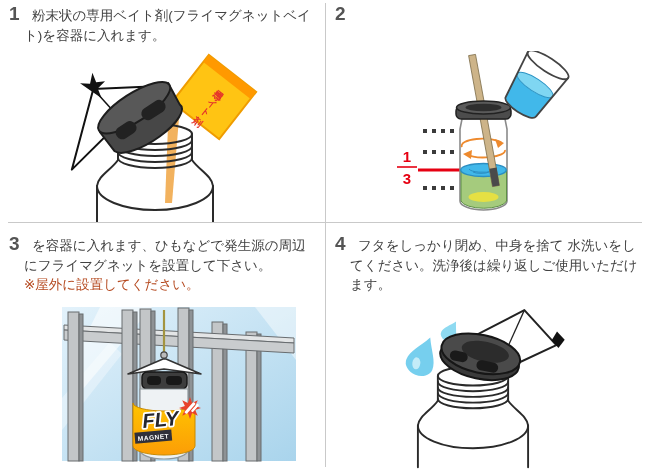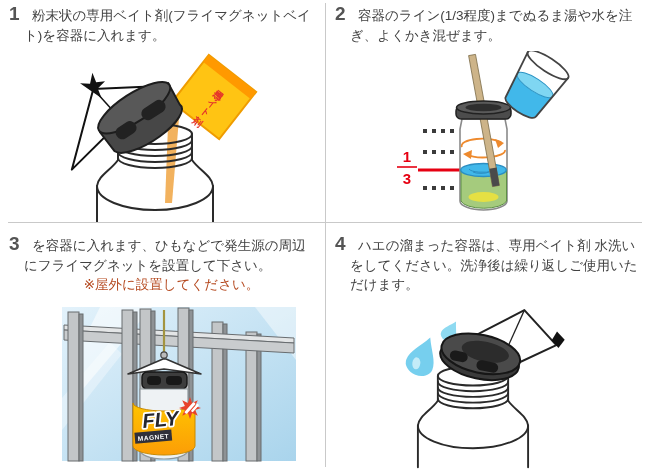--- a/index.html
+++ b/index.html
@@ -15,21 +15,21 @@
   .p3 { left:0;   top:224px; height:247px; }
   .p4 { left:326px; top:224px; height:247px; }
   .head { position:relative; padding:6px 6px 0 24px; }
   .p3 .head, .p4 .head { padding-top:12px; }
   .num {
     position:absolute; left:9px; top:4px;
     font-size:19px; font-weight:bold; color:#545454; line-height:1.1;
   }
   .p3 .num, .p4 .num { top:10px; }
   .txt { margin:0; font-size:13.5px; line-height:1.45; color:#414141; text-indent:8px; }
-  .note { margin:0; font-size:13.5px; line-height:1.45; color:#b5491f;text-align:center; }
+  .note { margin:0; font-size:13.5px; line-height:1.45; color:#b5491f; }
   .illus { position:absolute; left:0; display:block; }
   .p1 .illus, .p2 .illus { top:51px; }
   .p3 .illus { top:78px; }
   .p4 .illus { top:70px; }
 </style>
 </head>
 <body>
 
 <div class="canvas">
   <div class="divider-v"></div>
@@ -80,21 +80,20 @@
       </g>
       <path d="M169,49 L180,55 L172,152 L165,152 Z" fill="#f2b25e"></path>
       <use href="#jar-shape" transform="translate(155,83)"></use>
       <use href="#trap-lid" transform="translate(112,52) rotate(-33)"></use>
     </svg>
   </section>
 
   <section class="panel p2">
     <div class="head">
       <span class="num">2</span>
-      <p class="txt">容器のライン(1/3程度)までぬるま湯や水を注ぎ、よくかき混ぜます。</p>
     </div>
     <svg class="illus" width="325" height="171" viewBox="0 0 325 171">
       <g stroke="#3b3b3b" stroke-width="4" stroke-dasharray="4 5">
         <line x1="97" y1="80" x2="129" y2="80"></line>
         <line x1="97" y1="101" x2="129" y2="101"></line>
         <line x1="97" y1="137" x2="129" y2="137"></line>
       </g>
       <g font-size="15" font-weight="bold" fill="#e60012" text-anchor="middle">
         <text x="81" y="111">1</text>
         <line x1="71" y1="116" x2="91" y2="116" stroke="#e60012" stroke-width="1.6"></line>
@@ -189,21 +188,21 @@
           <rect x="-1.5" y="-7" width="3" height="14" rx="1" fill="#ffffff" transform="rotate(42)"></rect>
           <rect x="-1.2" y="-5" width="2.4" height="10" rx="1" fill="#ffffff" transform="translate(5,0) rotate(42)"></rect>
         </g>
       </g>
     </svg>
   </section>
 
   <section class="panel p4">
     <div class="head">
       <span class="num">4</span>
-      <p class="txt">ハエの溜まった容器は、専用ベイト剤 水洗いをしてください。洗浄後は繰り返しご使用いただけます。</p>
+      <p class="txt">フタをしっかり閉め、中身を捨て 水洗いをしてください。洗浄後は繰り返しご使用いただけます。</p>
     </div>
     <svg class="illus" width="325" height="177" viewBox="0 0 325 177">
       <g>
         <g transform="translate(96,64) rotate(22)">
           <path d="M0,-22 C6,-10 14,-2 14,7 A14,11 0 1 1 -14,7 C-14,-2 -6,-10 0,-22 Z" fill="#76cfee"></path>
           <ellipse cx="-5" cy="6" rx="4" ry="6" fill="#c3ecf8" transform="rotate(-15)"></ellipse>
         </g>
         <g transform="translate(124,38) rotate(30) scale(0.55)">
           <path d="M0,-22 C6,-10 14,-2 14,7 A14,11 0 1 1 -14,7 C-14,-2 -6,-10 0,-22 Z" fill="#8edaf1"></path>
         </g>

